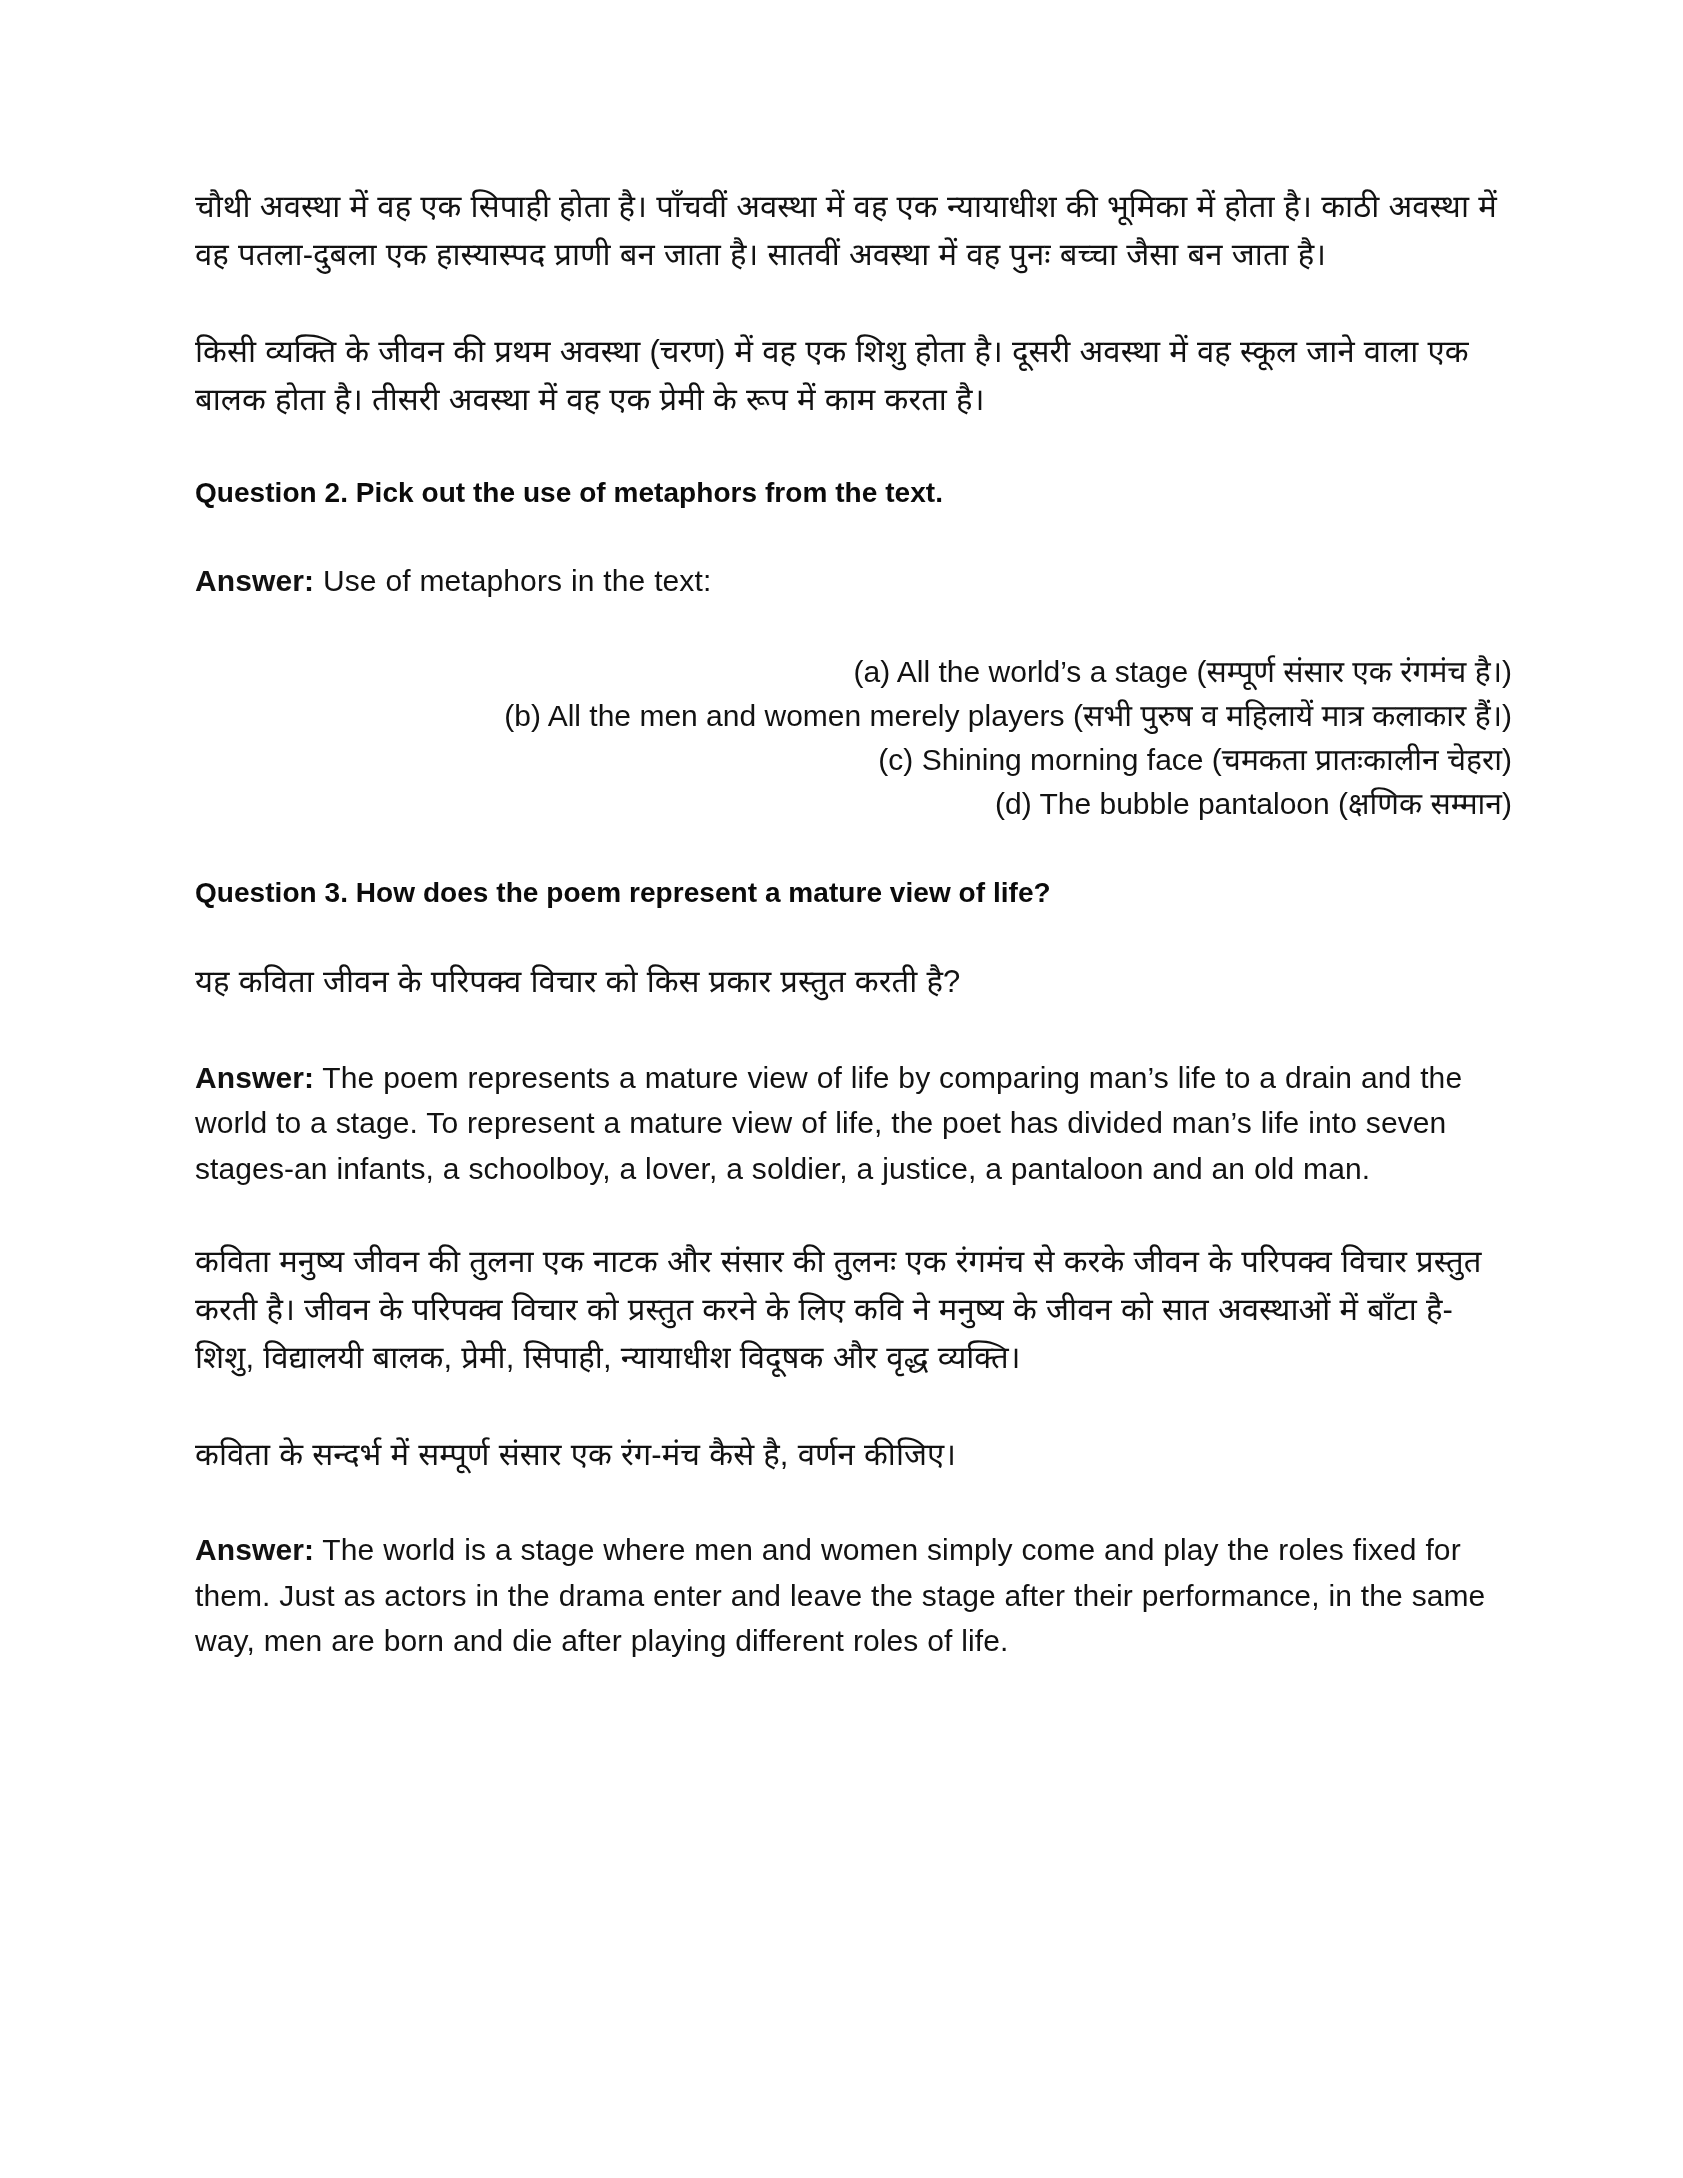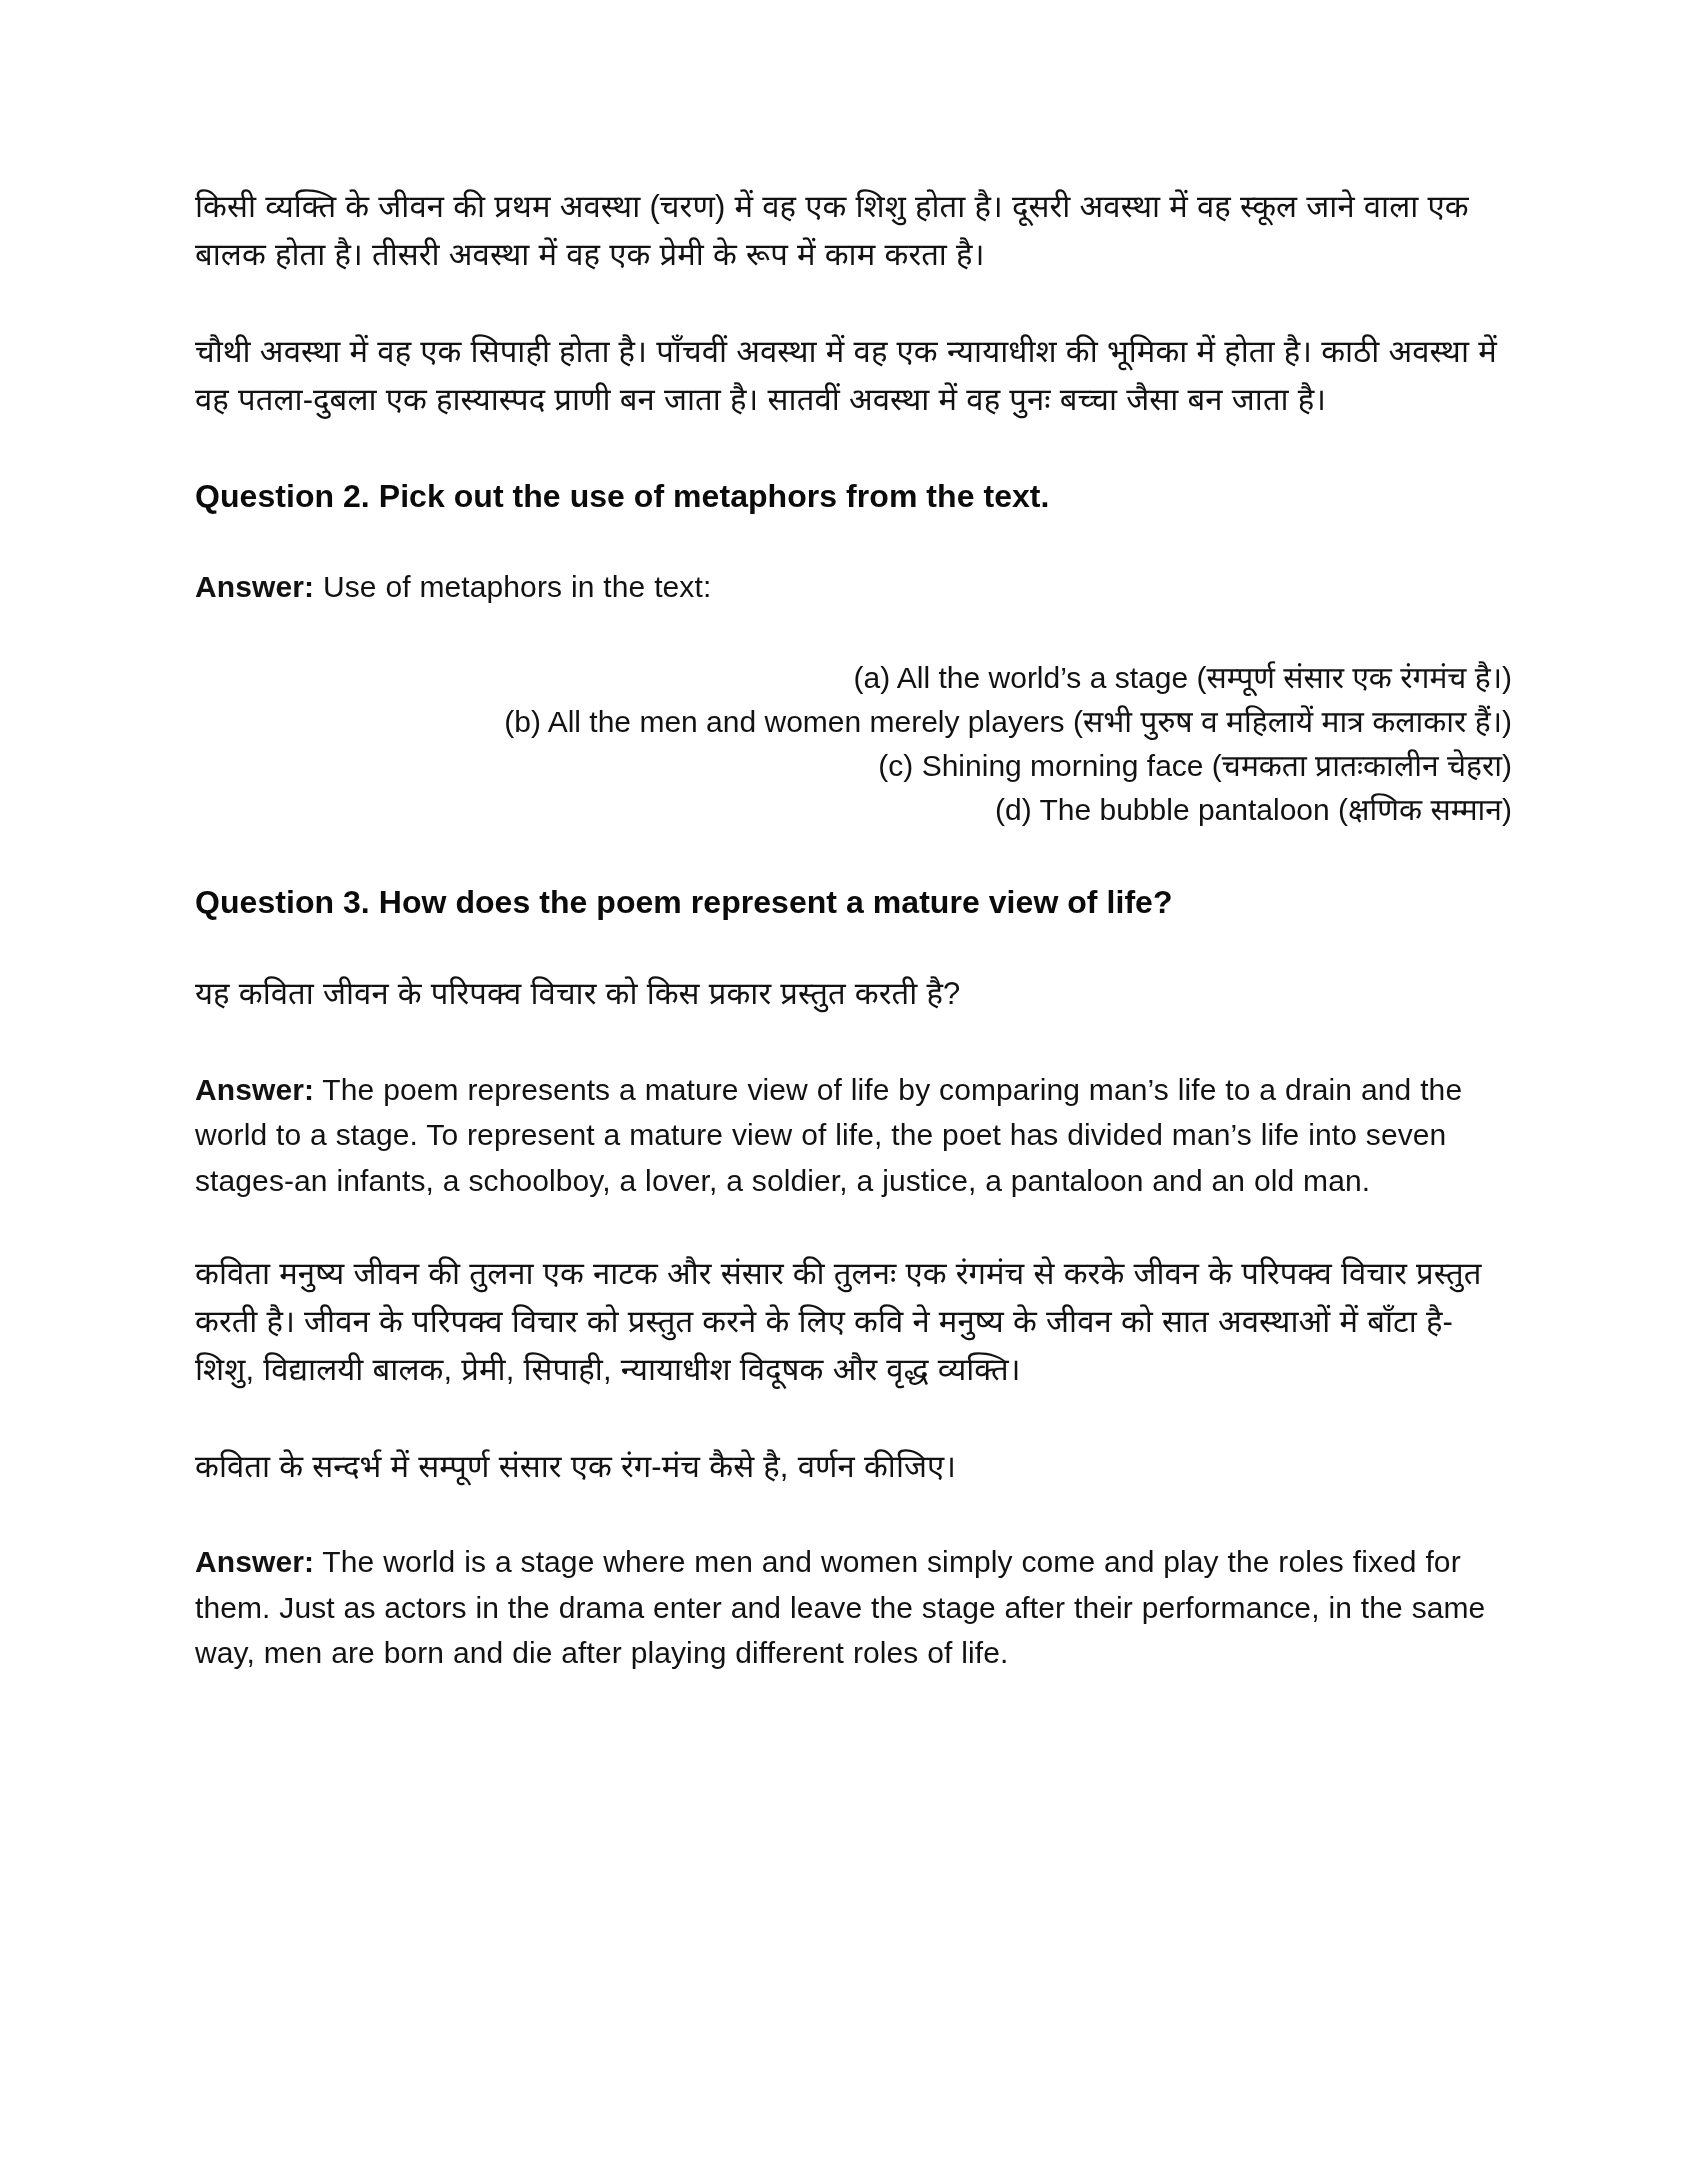--- a/index.html
+++ b/index.html
@@ -29,21 +29,21 @@
     color: #121212;
   }
   p.hindi {
     font-family: "Liberation Sans", "DejaVu Sans", sans-serif;
     font-size: 31px;
     line-height: 1.56;
     margin-bottom: 48px;
   }
   h3.question {
     margin: 0 0 44px 0;
-    font-size: 32px;
+    font-size: 28px;
     line-height: 1.5;
     font-weight: bold;
     letter-spacing: 0.05px;
     color: #0b0b0b;
   }
   .answer-label {
     font-weight: bold;
     text-align: right;
   }
   ul.metaphor-list {
@@ -59,23 +59,23 @@
     color: #121212;
     text-align: right;
   }
 </style>
 </head>
 <body>
 
 <div class="page">
   <div class="content">
 
+    <p class="hindi">चौथी अवस्था में वह एक सिपाही होता है। पाँचवीं अवस्था में वह एक न्यायाधीश की भूमिका में होता है। काठी अवस्था में वह पतला-दुबला एक हास्यास्पद प्राणी बन जाता है। सातवीं अवस्था में वह पुनः बच्चा जैसा बन जाता है।</p>
+
     <p class="hindi">किसी व्यक्ति के जीवन की प्रथम अवस्था (चरण) में वह एक शिशु होता है। दूसरी अवस्था में वह स्कूल जाने वाला एक बालक होता है। तीसरी अवस्था में वह एक प्रेमी के रूप में काम करता है।</p>
-
-    <p class="hindi">चौथी अवस्था में वह एक सिपाही होता है। पाँचवीं अवस्था में वह एक न्यायाधीश की भूमिका में होता है। काठी अवस्था में वह पतला-दुबला एक हास्यास्पद प्राणी बन जाता है। सातवीं अवस्था में वह पुनः बच्चा जैसा बन जाता है।</p>
 
     <h3 class="question">Question 2. Pick out the use of metaphors from the text.</h3>
 
 
     <p><span class="answer-label">Answer:</span><span> Use of metaphors in the text:</span></p>
 
     <ul class="metaphor-list">
       <li>(a) All the world’s a stage (सम्पूर्ण संसार एक रंगमंच है।)</li>
       <li>(b) All the men and women merely players (सभी पुरुष व महिलायें मात्र कलाकार हैं।)</li>
       <li>(c) Shining morning face (चमकता प्रातःकालीन चेहरा)</li>

